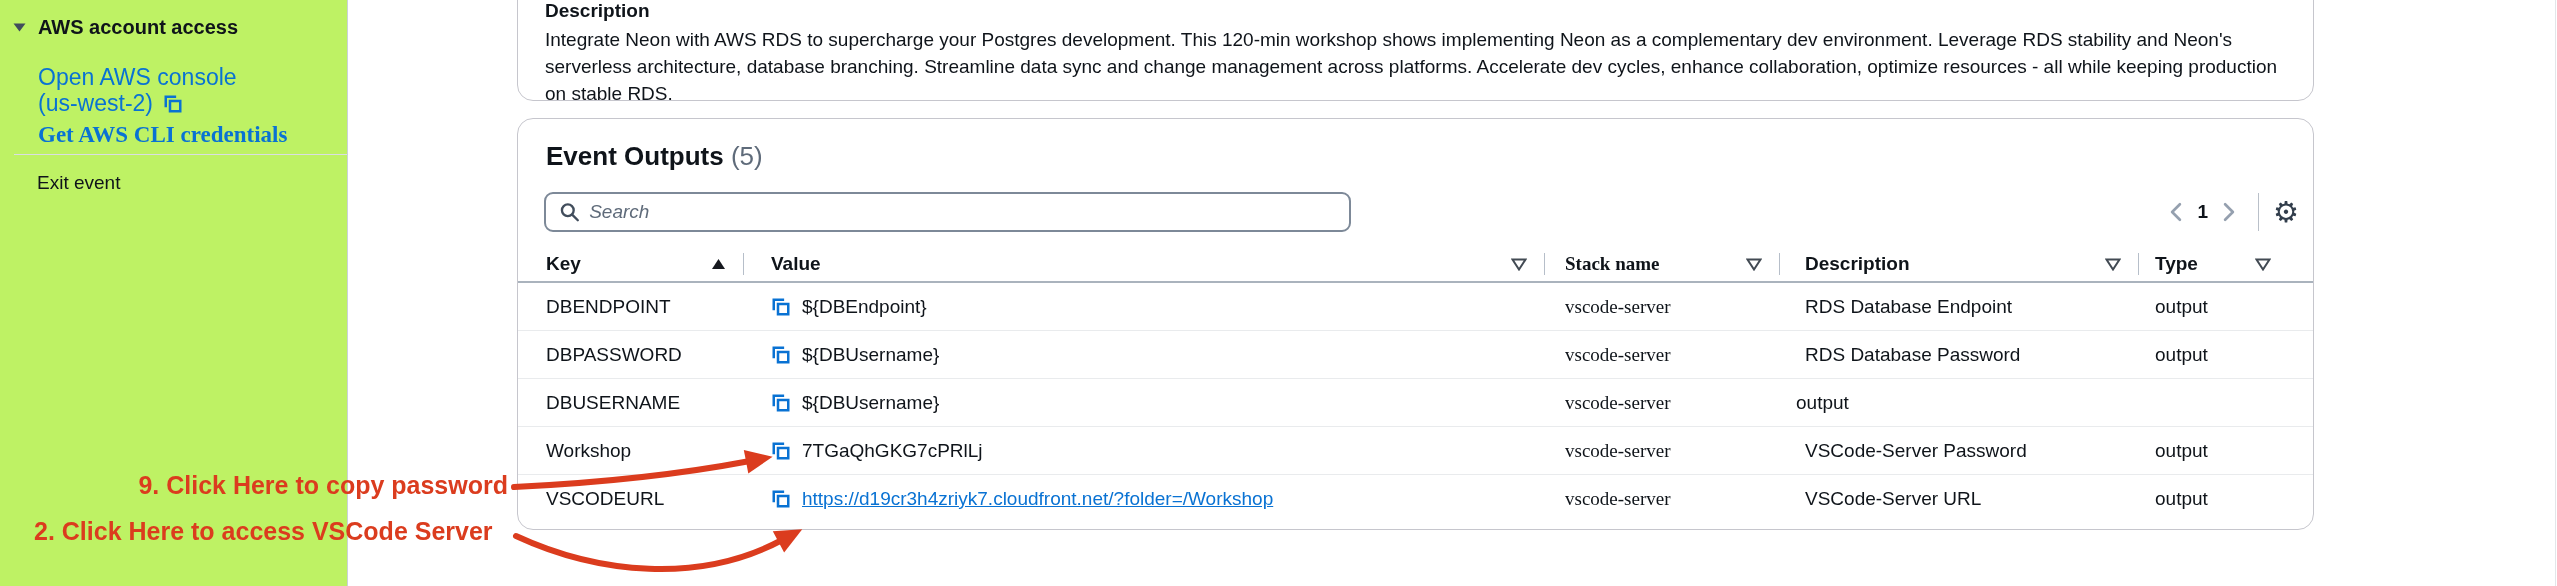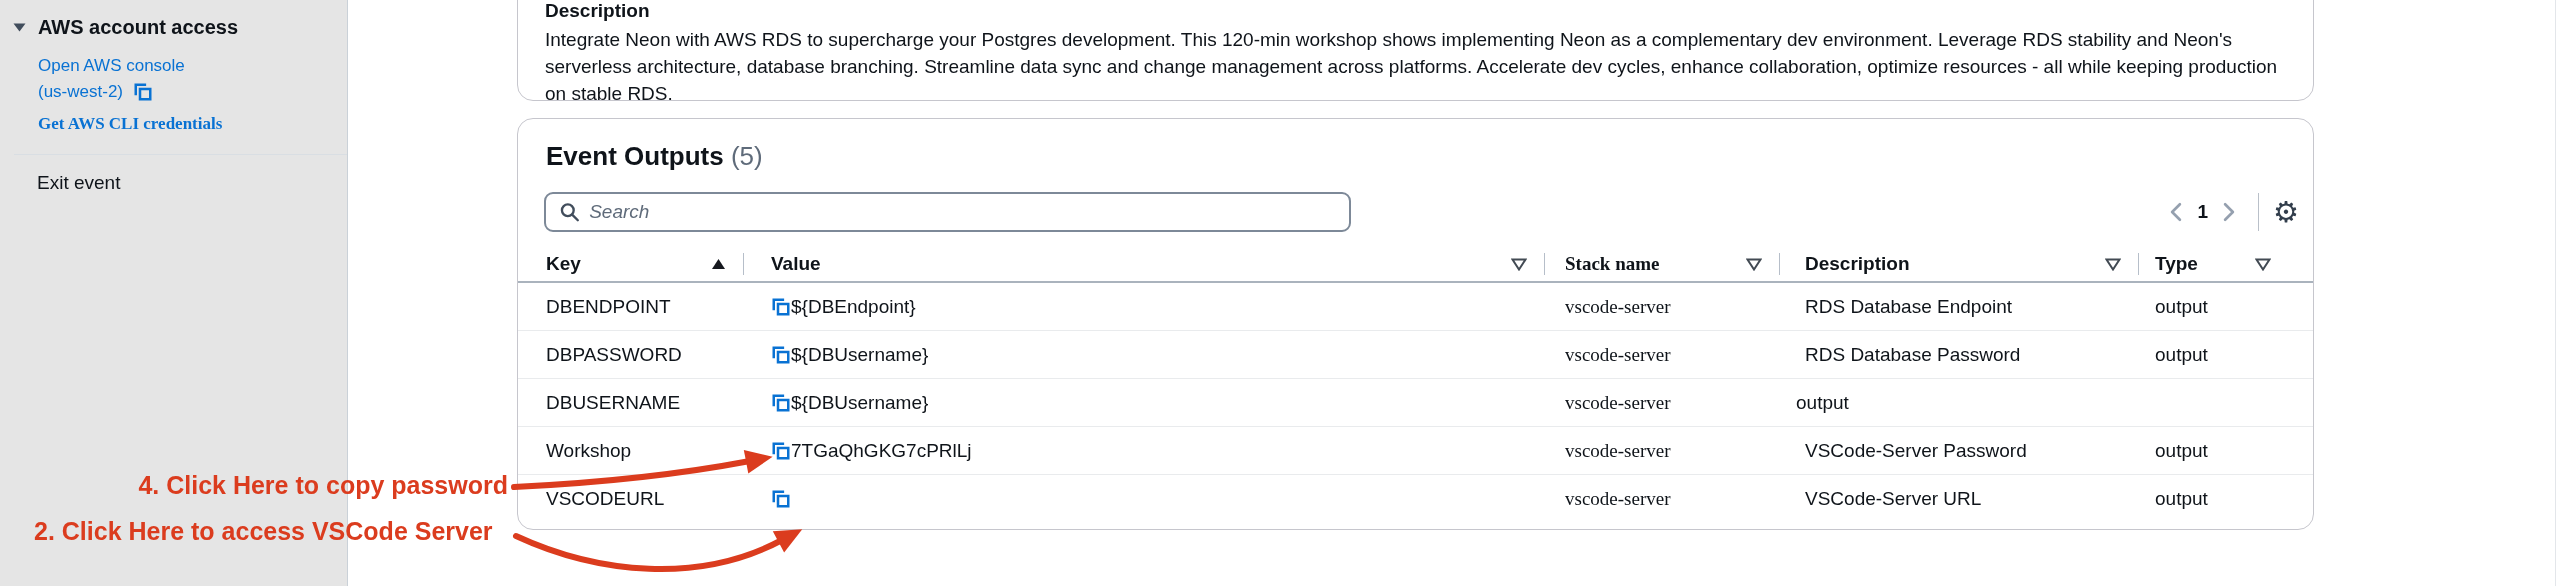--- a/index.html
+++ b/index.html
@@ -4,23 +4,23 @@
 <style>
   * { margin:0; padding:0; box-sizing:border-box; }
   html,body { width:2557px; height:586px; }
   body {
     position:relative; overflow:hidden; background:#ffffff;
     font-family:"Liberation Sans", sans-serif; color:#0f141a;
   }
   .window-edge { position:absolute; right:1px; top:0; bottom:0; width:1px; background:#e3e6ea; }
 
   
-  .sidebar { position:absolute; left:0; top:0; width:348px; height:586px; border-right:1px solid #cad1d8; background:#e5e5e5; }
+  .sidebar { position:absolute; left:0; top:0; width:348px; height:586px; border-right:1px solid #cad1d8; background:#bef264; }
   .sb-head { position:absolute; left:13px; top:16px; display:flex; align-items:center; gap:12px; font-weight:bold; font-size:20px; color:#0f141a; }
-  .sb-link { color:#0972d3; font-size:17px; text-decoration:none; cursor:pointer; }
+  .sb-link { color:#0972d3; font-size:23px; text-decoration:none; cursor:pointer;margin-top:8px; }
   .sb-console1 { position:absolute; left:38px; top:56px; }
   .sb-console2 { position:absolute; left:38px; top:82px; display:flex; align-items:center; gap:10px; }
   .sb-cli { position:absolute; left:38px; top:114px; font-weight:bold;font-family:Liberation Serif, serif; }
   .sb-div { position:absolute; left:14px; right:0; top:154px; height:1px; background:#d9dee3; }
   .sb-exit { position:absolute; left:37px; top:172px; font-size:19px; color:#0f141a; cursor:pointer; }
 
   
   .panel { position:absolute; background:#fff; border:1px solid #c6c6cd; border-radius:16px;padding-left:11px; }
   .desc-panel { left:517px; top:-26px; width:1797px; height:127px; padding:24px 26px 0 27px; }
   .desc-title { font-size:19px; font-weight:bold; line-height:24px; }
@@ -43,21 +43,21 @@
   
   .op-table { position:absolute; left:0; top:126px; width:100%; }
   .tr { display:grid; grid-template-columns:226px 801px 235px 359px auto; align-items:center; }
   .thead { height:38px; border-bottom:2px solid #aab3bd; }
   .thead .cell { position:relative; height:38px; display:flex; align-items:center; font-weight:bold; font-size:19px; padding-right:18px; cursor:pointer; }
   .thead .cell:not(:last-child)::after { content:""; position:absolute; right:0; top:8px; bottom:8px; width:1px; background:#b6bec9; }
   .caret { margin-left:auto; display:flex; align-items:center; }
   .c1 { padding-left:28px; } .c2 { padding-left:27px; } .c3 { padding-left:20px;font-family:Liberation Serif, serif; } .c4 { padding-left:25px; } .c5 { padding-left:16px; }
   .trow { height:48px; border-bottom:1px solid #e9ebed; font-size:19px; color:#0f141a; }
   .trow:last-child { border-bottom:none; }
-  .vcell { display:flex; align-items:center; }
+  .vcell { display:flex; align-items:center; gap:11px; }
   .copy-btn { display:flex; align-items:center; cursor:pointer; flex:0 0 auto; }
   .link { color:#0972d3; text-decoration:underline; cursor:pointer; }
 
   
   .note { position:absolute; font-weight:bold; font-size:25px; color:#db3c1e; white-space:nowrap; }
   #note1 { left:104px; top:471px; width:404px; text-align:right; }
   #note2 { left:34px; top:517px; }
   .overlay { position:absolute; left:0; top:0; width:2557px; height:586px; pointer-events:none; }
 </style>
 </head>
@@ -227,29 +227,30 @@
 
     <div class="tr trow">
       <div class="c1">VSCODEURL</div>
       <div class="c2 vcell">
         <span class="copy-btn">
             <svg width="20" height="20" viewBox="0 0 16 16">
               <path d="M10.5 2.2 H2.2 V10.5" fill="none" stroke="#0972d3" stroke-width="2"></path>
               <rect x="5.6" y="5.6" width="8.2" height="8.2" fill="none" stroke="#0972d3" stroke-width="2"></rect>
             </svg>
           </span>
+        <span class="link">https://d19cr3h4zriyk7.cloudfront.net/?folder=/Workshop</span>
       </div>
       <div class="c3">vscode-server</div>
       <div class="c4">VSCode-Server URL</div>
       <div class="c5">output</div>
     </div>
   </div>
 </div>
 
-<div class="note" id="note1">4. Click Here to copy password</div>
+<div class="note" id="note1">9. Click Here to copy password</div>
 <div class="note" id="note2">2. Click Here to access VSCode Server</div>
 
 <svg class="overlay">
   <defs>
     <marker id="ah" markerUnits="userSpaceOnUse" markerWidth="30" markerHeight="26" refX="5" refY="13" orient="auto">
       <path d="M1,1 L28,13 L1,25 Z" fill="#db3c1e"></path>
     </marker>
   </defs>
   <path d="M514,487 C620,482 692,472 750,461" fill="none" stroke="#db3c1e" stroke-width="6" stroke-linecap="round" marker-end="url(#ah)"></path>
   <path d="M516,536 C598,574 700,584 782,540" fill="none" stroke="#db3c1e" stroke-width="6" stroke-linecap="round" marker-end="url(#ah)"></path>

